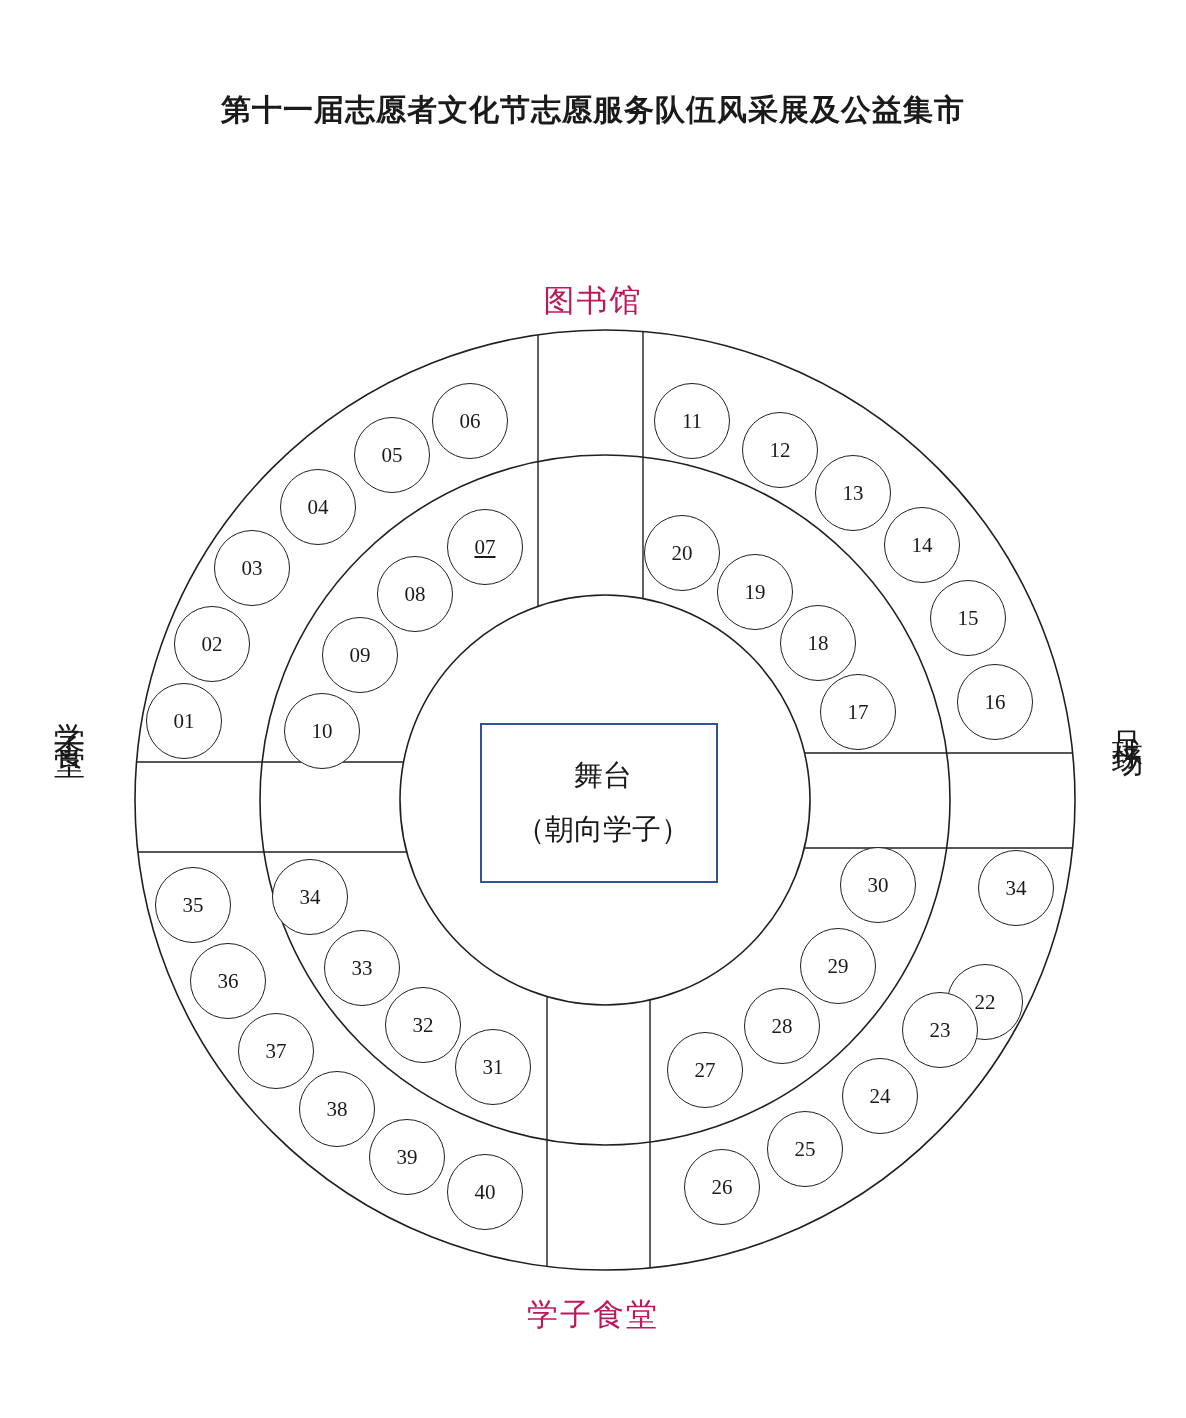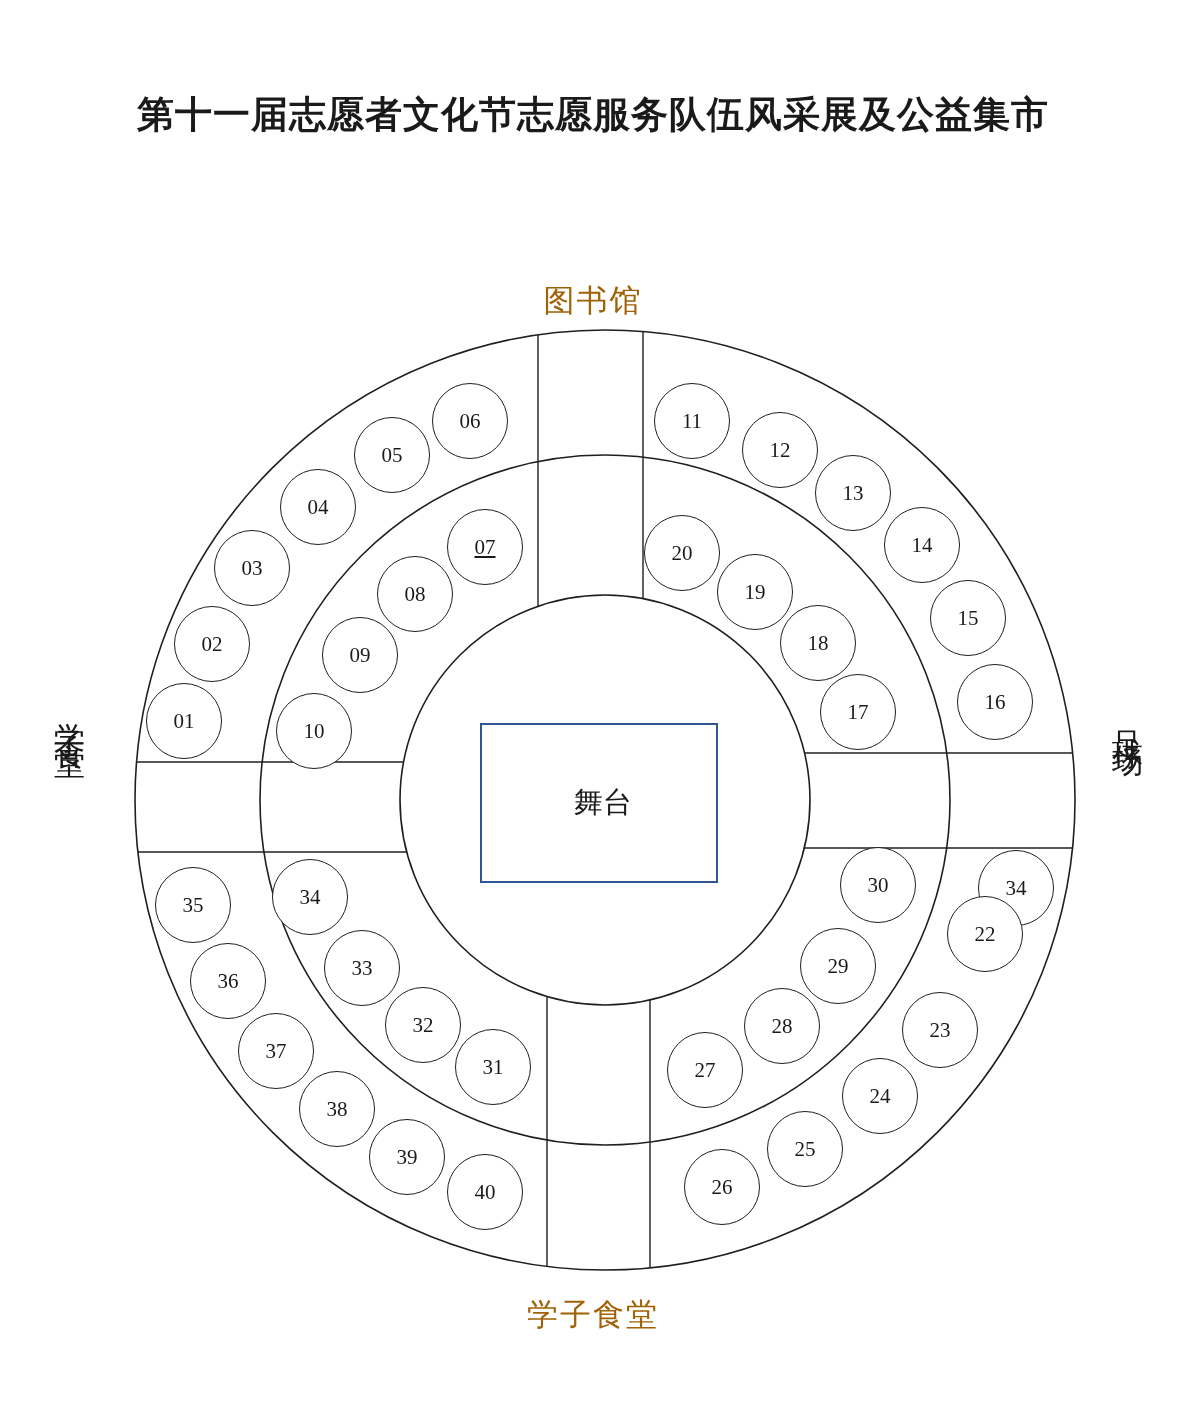--- a/index.html
+++ b/index.html
@@ -18,31 +18,31 @@
   #diagram-svg {
     position: absolute;
     left: 0;
     top: 0;
   }
   .abs { position: absolute; }
   .title-line {
     left: 0;
     right: 0;
     text-align: center;
-    font-size: 37px;
+    font-size: 30px;
     font-weight: 600;
     color: #1a1a1a;
     letter-spacing: 1px;
   }
   .landmark-h {
     left: 0;
     right: 0;
     text-align: center;
     font-size: 31px;
-    color: #a16207;
+    color: #be185d;
     letter-spacing: 2px;
   }
   .landmark-v {
     font-size: 31px;
     color: #1a1a1a;
     writing-mode: vertical-rl;
     text-orientation: upright;
     letter-spacing: 8px;
   }
   #stage-box {
@@ -101,45 +101,46 @@
 
   <div class="abs title-line" style="top:90px">第十一届志愿者文化节志愿服务队伍风采展及公益集市</div>
 
   <div class="abs landmark-h" style="top:280px">图书馆</div>
   <div class="abs landmark-h" style="top:1294px">学子食堂</div>
   <div class="abs landmark-v" style="left:48px; top:698px">学子食堂</div>
   <div class="abs landmark-v" style="left:1106px; top:706px">足球场</div>
 
   <div class="abs" id="stage-box" style="border-color: rgb(48, 84, 150); padding-left: 8px;">
     <div>舞台</div>
+    <div>（朝向学子）</div>
   </div>
 
   <div id="booth-layer">
       <div class="booth" style="left: 146px; top: 683px; text-align: right;">01</div>
       <div class="booth" style="left: 174px; top: 606px;">02</div>
       <div class="booth" style="left: 214px; top: 530px;">03</div>
       <div class="booth" style="left: 280px; top: 469px;">04</div>
       <div class="booth" style="left: 354px; top: 417px;">05</div>
       <div class="booth" style="left: 432px; top: 383px;">06</div>
       <div class="booth" style="left: 447px; top: 509px; text-decoration: underline;">07</div>
       <div class="booth" style="left: 377px; top: 556px;">08</div>
       <div class="booth" style="left: 322px; top: 617px;">09</div>
-      <div class="booth" style="left: 276px; top: 693px;">10</div>
+      <div class="booth" style="left: 284px; top: 693px;">10</div>
       <div class="booth" style="left: 654px; top: 383px;">11</div>
       <div class="booth" style="left: 742px; top: 412px;">12</div>
       <div class="booth" style="left: 815px; top: 455px;">13</div>
       <div class="booth" style="left: 884px; top: 507px;">14</div>
       <div class="booth" style="left: 930px; top: 580px;">15</div>
       <div class="booth" style="left: 957px; top: 664px;">16</div>
       <div class="booth" style="left: 820px; top: 674px;">17</div>
       <div class="booth" style="left: 780px; top: 605px;">18</div>
       <div class="booth" style="left: 717px; top: 554px;">19</div>
       <div class="booth" style="left: 644px; top: 515px;">20</div>
       <div class="booth" style="left: 978px; top: 850px;">34</div>
-      <div class="booth" style="left: 947px; top: 896px;">22</div>
+      <div class="booth" style="left: 947px; top: 964px;">22</div>
       <div class="booth" style="left: 902px; top: 992px;">23</div>
       <div class="booth" style="left: 842px; top: 1058px;">24</div>
       <div class="booth" style="left: 767px; top: 1111px;">25</div>
       <div class="booth" style="left: 684px; top: 1149px;">26</div>
       <div class="booth" style="left: 667px; top: 1032px;">27</div>
       <div class="booth" style="left: 744px; top: 988px;">28</div>
       <div class="booth" style="left: 800px; top: 928px;">29</div>
       <div class="booth" style="left: 840px; top: 847px;">30</div>
       <div class="booth" style="left: 455px; top: 1029px;">31</div>
       <div class="booth" style="left: 385px; top: 987px;">32</div>

